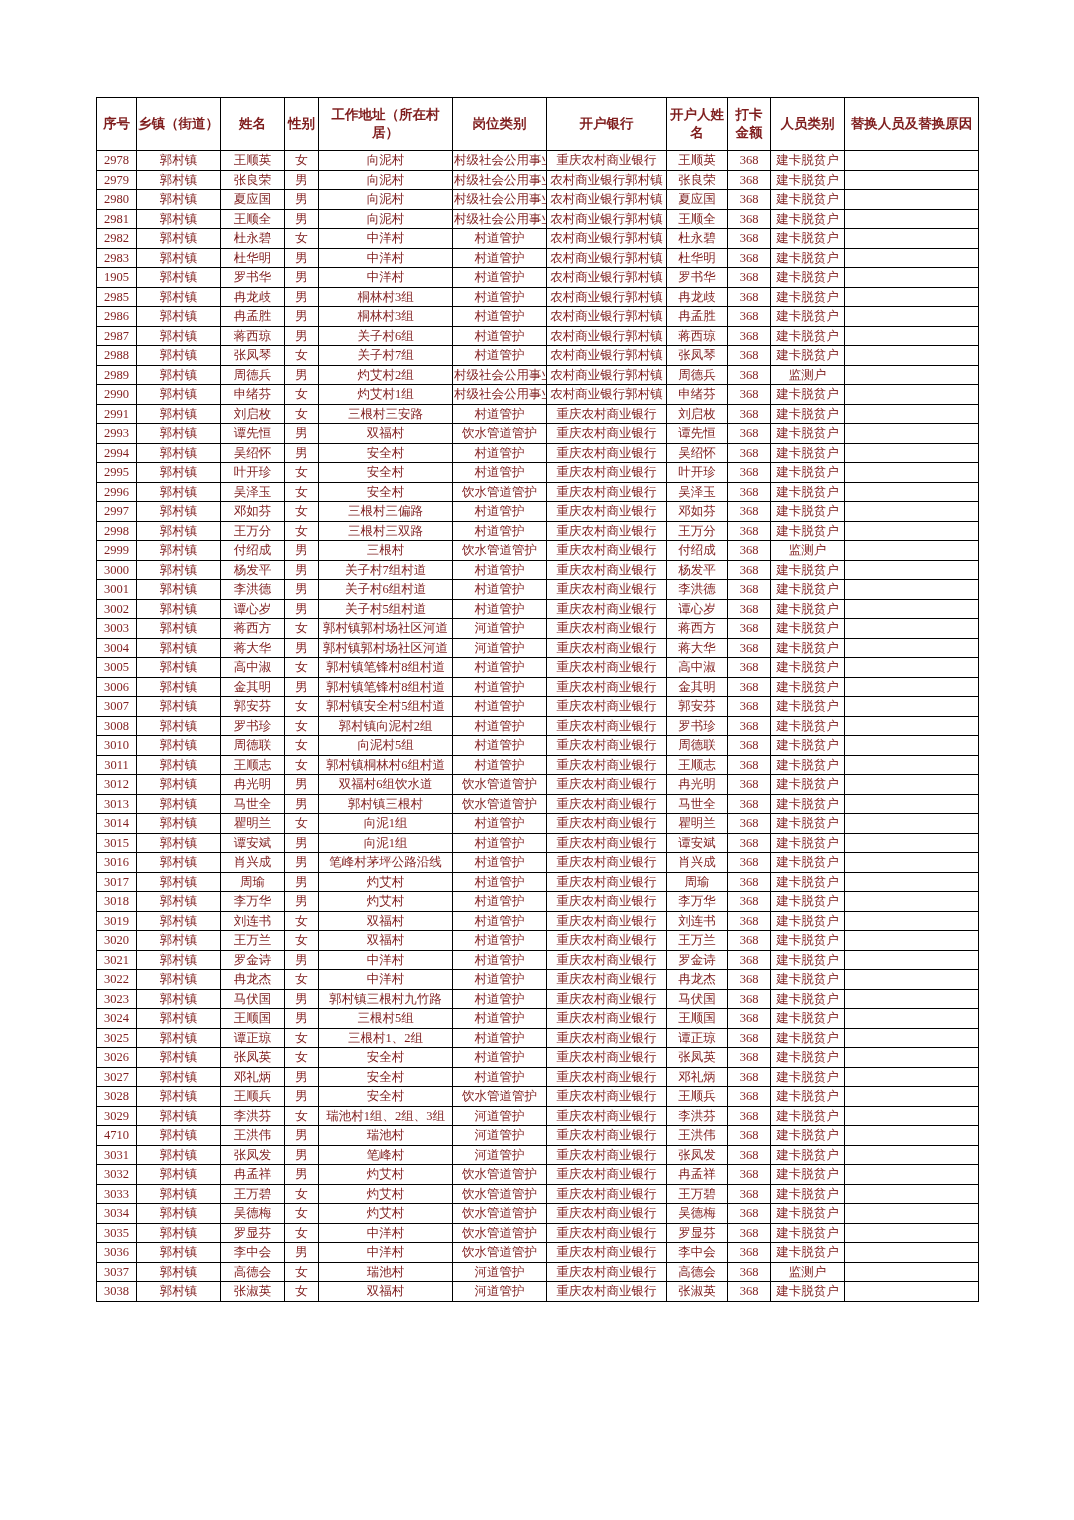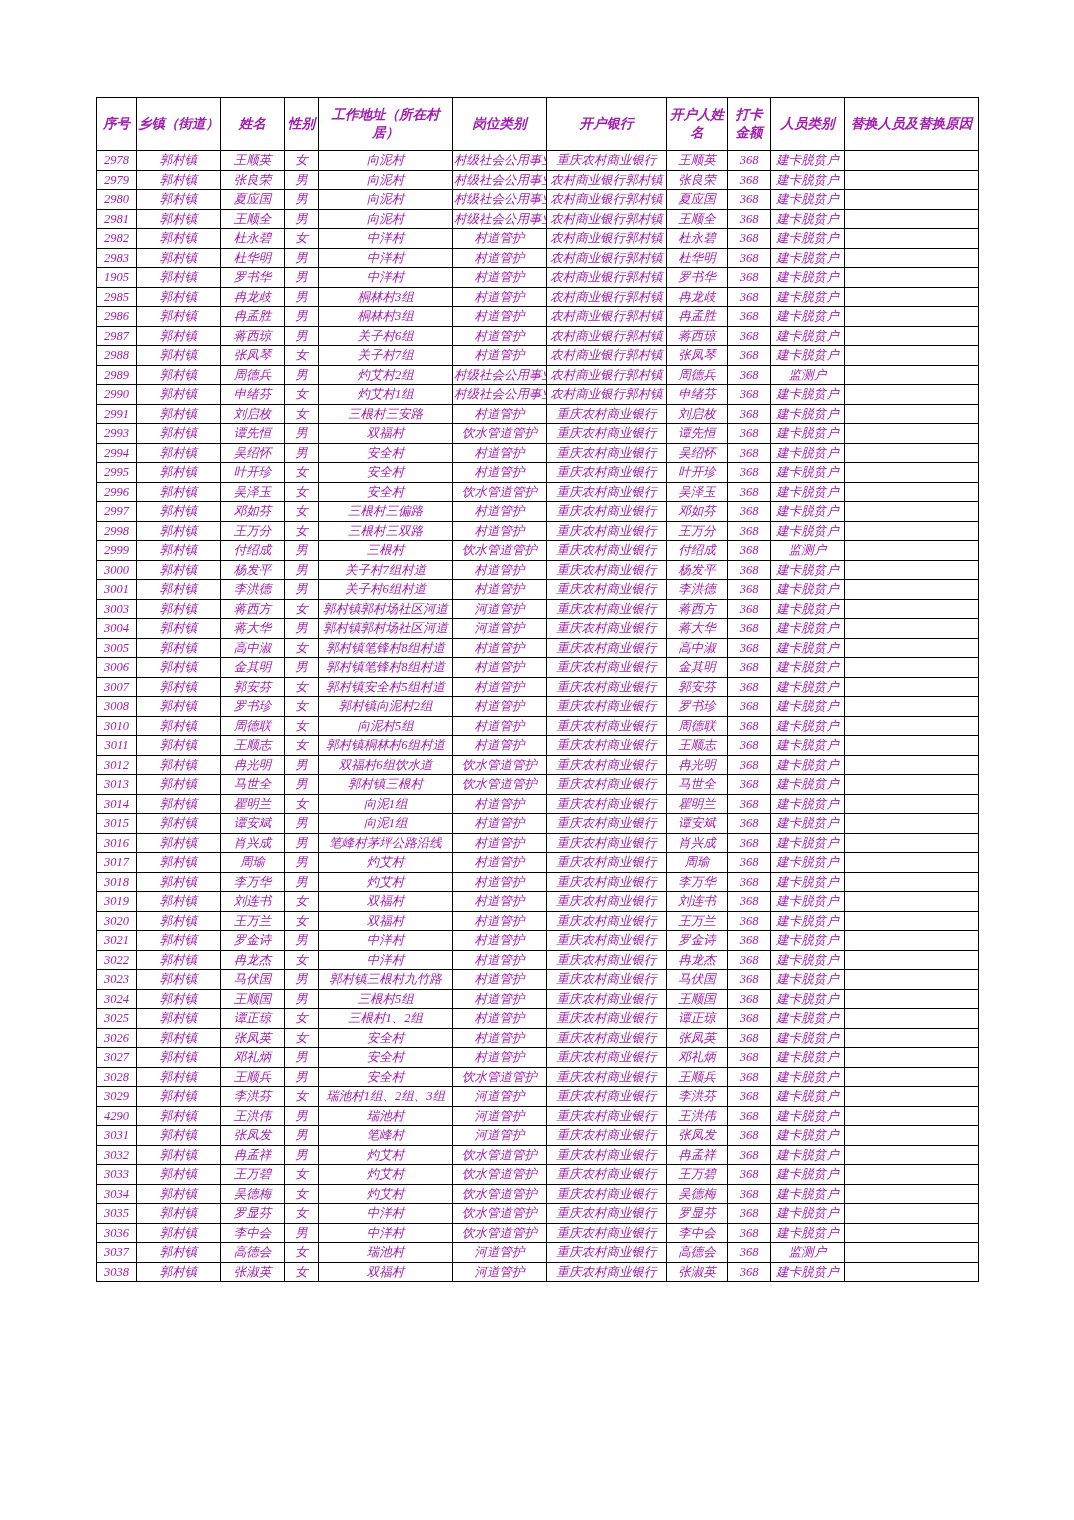--- a/index.html
+++ b/index.html
@@ -6,22 +6,21 @@
     margin: 0;
     padding: 0;
     background: #ffffff;
   }
   .page {
     position: relative;
     width: 1074px;
     height: 1520px;
     background: #ffffff;
     font-family: "Liberation Serif", "DejaVu Serif", serif;
-    color: #a21caf;
-    font-style: italic;
+    color: #7f1d1d;
   }
   table.roster {
     position: absolute;
     left: 96px;
     top: 97px;
     border-collapse: collapse;
     table-layout: fixed;
     width: 882px;
   }
   table.roster th, table.roster td {
@@ -385,20 +384,33 @@
           <td>男</td>
           <td>关子村6组村道</td>
           <td>村道管护</td>
           <td>重庆农村商业银行</td>
           <td>李洪德</td>
           <td>368</td>
           <td>建卡脱贫户</td>
           <td></td>
         </tr>
         <tr>
+          <td>3002</td>
+          <td>郭村镇</td>
+          <td>谭心岁</td>
+          <td>男</td>
+          <td>关子村5组村道</td>
+          <td>村道管护</td>
+          <td>重庆农村商业银行</td>
+          <td>谭心岁</td>
+          <td>368</td>
+          <td>建卡脱贫户</td>
+          <td></td>
+        </tr>
+        <tr>
           <td>3003</td>
           <td>郭村镇</td>
           <td>蒋西方</td>
           <td>女</td>
           <td>郭村镇郭村场社区河道</td>
           <td>河道管护</td>
           <td>重庆农村商业银行</td>
           <td>蒋西方</td>
           <td>368</td>
           <td>建卡脱贫户</td>
@@ -723,21 +735,21 @@
           <td>女</td>
           <td>瑞池村1组、2组、3组</td>
           <td>河道管护</td>
           <td>重庆农村商业银行</td>
           <td>李洪芬</td>
           <td>368</td>
           <td>建卡脱贫户</td>
           <td></td>
         </tr>
         <tr>
-          <td>4290</td>
+          <td>4710</td>
           <td>郭村镇</td>
           <td>王洪伟</td>
           <td>男</td>
           <td>瑞池村</td>
           <td>河道管护</td>
           <td>重庆农村商业银行</td>
           <td>王洪伟</td>
           <td>368</td>
           <td>建卡脱贫户</td>
           <td></td>

